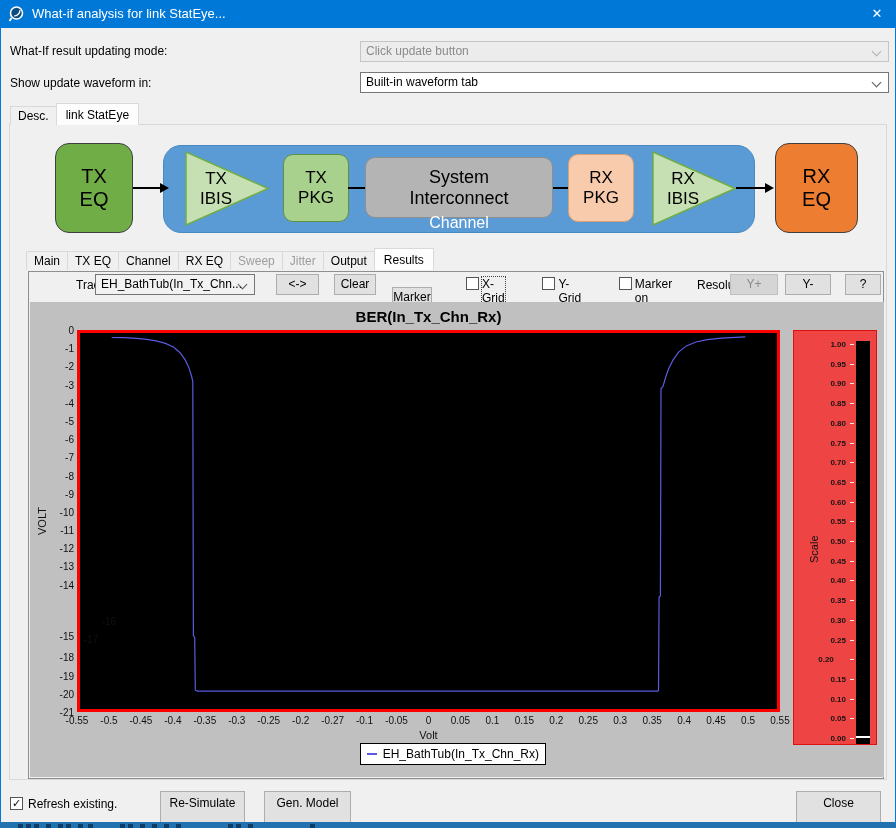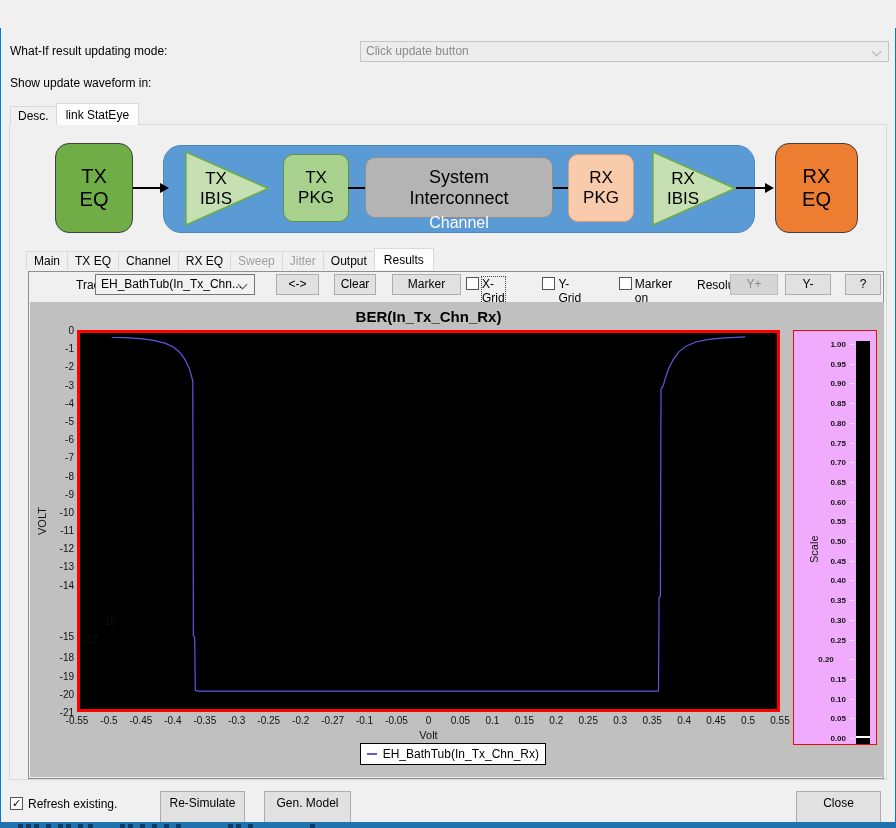--- a/index.html
+++ b/index.html
@@ -65,29 +65,42 @@
   .scale-name{position:absolute;left:14px;top:28px;height:380px;width:14px;}
   
   .sliver{left:0;top:822px;width:896px;height:6px;background:#2272b0;}
   .sliver-mark{position:absolute;top:2px;height:4px;background:#0d3d66;}
 </style>
 </head>
 <body>
 
 <div class="window">
 
+  <div class="abs titlebar">
+    <svg class="abs" style="left:8px;top:5px" width="18" height="18" viewBox="0 0 18 18">
+      <circle cx="8.5" cy="8" r="6" fill="#0a4d7e" stroke="#fff" stroke-width="1.6"></circle>
+      <path d="M6 11 A6 6 0 0 0 12 5" fill="none" stroke="#fff" stroke-width="1.2"></path>
+      <line x1="3.5" y1="13" x2="1.5" y2="16" stroke="#fff" stroke-width="1.8"></line>
+    </svg>
+    <div class="abs title-text">What-if analysis for link StatEye...</div>
+    <div class="abs close-btn">✕</div>
+  </div>
   <div class="abs side-border" style="left:0"></div>
   <div class="abs side-border" style="left:895px"></div>
 
   <div class="abs" style="left:10px;top:44px">What-If result updating mode:</div>
   <div class="abs combo disabled" style="left:360px;top:41px;width:529px">
     <span>Click update button</span>
     <span class="chev"></span>
   </div>
   <div class="abs" style="left:10px;top:76px">Show update waveform in:</div>
+  <div class="abs combo" style="left:360px;top:72px;width:529px">
+    <span>Built-in waveform tab</span>
+    <span class="chev"></span>
+  </div>
 
   <div class="abs tabrow" id="main-tabs" style="left:10px;top:106px;height:22px">
       <div class="tab">Desc.</div>
       <div class="tab selected">link StatEye</div>
     </div>
   <div class="abs pane pane1" style="left:9px;top:124px;width:878px;height:656px"></div>
 
   <div class="abs" id="channel-box" style="left: 163px; top: 145px; width: 592px; height: 88px; border-radius: 18px; border: 1px solid rgb(74, 136, 192); box-sizing: border-box; background: rgb(91, 155, 213);"></div>
 
   <div class="abs dblock big-eq" style="left: 55px; top: 143px; width: 78px; height: 90px; background: rgb(112, 173, 71); border-color: rgb(64, 64, 64);">
@@ -163,21 +176,21 @@
     </div>
   <div class="abs pane pane2" style="left:28px;top:271px;width:856px;height:508px"></div>
 
   <div class="abs tb-label" style="left:40px;top:278px">Trace:</div>
   <div class="abs combo" style="left:95px;top:274px;width:160px;background:#f2f2f2">
     <span>EH_BathTub(In_Tx_Chn...</span>
     <span class="chev"></span>
   </div>
   <div class="abs btn" style="left:276px;top:274px;width:43px">&lt;-&gt;</div>
   <div class="abs btn" style="left:334px;top:274px;width:42px">Clear</div>
-  <div class="abs btn" style="left:392px;top:274px;width:69px">Marker</div>
+  <div class="abs btn" style="left:392px;top:287px;width:40px">Marker</div>
   <div class="abs" id="tb-checks" style="left:466px;top:276px;height:16px">
       <div class="cbox" style="position: absolute; left: 0px; top: 1px;"></div>
       <div class="cb-label focused" style="position: absolute; left: 16px; top: 1px;">X-Grid</div>
       <div class="cbox" style="position: absolute; left: 76.4px; top: 1px;"></div>
       <div class="cb-label" style="position: absolute; left: 92.4px; top: 1px;">Y-Grid</div>
       <div class="cbox" style="position: absolute; left: 152.8px; top: 1px;"></div>
       <div class="cb-label" style="position: absolute; left: 168.8px; top: 1px;">Marker on</div>
     </div>
   <div class="abs tb-label" style="left:661px;top:278px">Resolution:</div>
   <div class="abs btn disabled" style="left:730px;top:274px;width:48px">Y+</div>
@@ -191,21 +204,21 @@
         <polyline id="curve-line" fill="none" stroke-width="1.2" points="31.7,4.5 44.4,4.7 57.0,5.4 66.5,6.3 76.0,7.9 85.5,10.4 93.8,14.3 100.1,19.7 105.2,26.9 109.0,34.9 111.5,43.0 112.8,48.3 113.4,302.6 114.7,304.4 115.3,357.2 117.2,358.1 577.9,358.1 578.5,357.2 579.1,264.1 580.4,263.2 581.0,55.5 582.9,53.7 585.5,44.8 588.6,35.8 593.1,26.9 598.8,18.8 606.4,12.9 615.9,9.0 627.3,6.6 641.2,5.2 655.8,4.3 665.3,3.9" stroke="#5a5ae0"></polyline>
       </svg>
     </div>
     <div class="abs axis-label-v" style="left:6px;top:28px;height:382px;width:14px">VOLT</div>
     <div class="abs axis-label-h" style="left:47px;top:427px;width:703px">Volt</div>
     <div class="abs legend-box" style="left:330px;top:441px;width:186px;height:22px">
       <span class="legend-line" id="legend-line" style="background: rgb(90, 90, 224);"></span>
       <span>EH_BathTub(In_Tx_Chn_Rx)</span>
     </div>
 
-    <div class="abs scale-panel" id="scale-panel" style="left: 763px; top: 28px; width: 84px; height: 415px; background: #f0abfc; border-color: rgb(224, 16, 16);">
+    <div class="abs scale-panel" id="scale-panel" style="left: 763px; top: 28px; width: 84px; height: 415px; background: #ef4444; border-color: rgb(224, 16, 16);">
       <div class="axis-label-v scale-name">Scale</div>
       <div class="scale-bar"></div>
       <div class="scale-handle" style="top:405px"></div>
     <div class="stick-label" style="top: 9px;">1.00</div>
         <div class="stick-dash" style="top: 13px;"></div>
         <div class="stick-label" style="top: 28.7px;">0.95</div>
         <div class="stick-dash" style="top: 32.7px;"></div>
         <div class="stick-label" style="top: 48.4px;">0.90</div>
         <div class="stick-dash" style="top: 52.4px;"></div>
         <div class="stick-label" style="top: 68.1px;">0.85</div>

